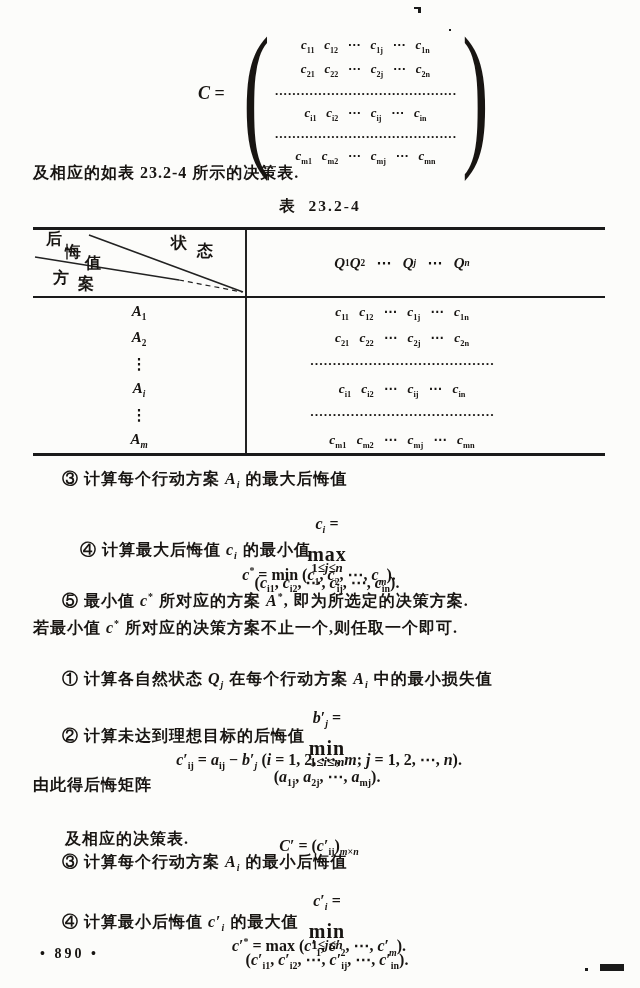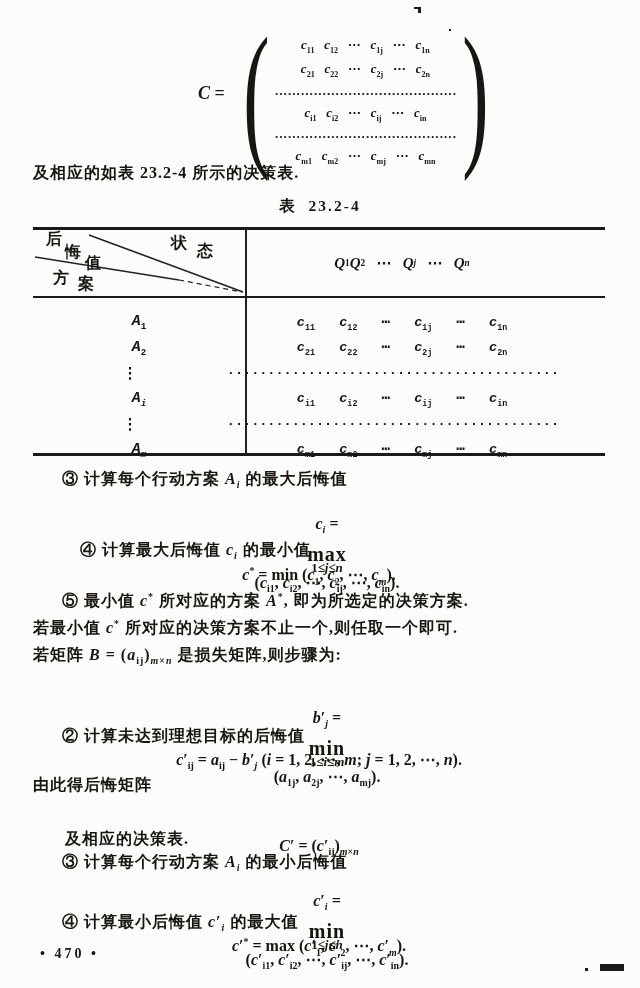--- a/index.html
+++ b/index.html
@@ -22,21 +22,21 @@
   
   .dtable{position:absolute;left:33px;top:227px;width:572px;height:223px;
           border-top:3px solid #1a1a1a;border-bottom:3px solid #1a1a1a;}
   .vline{position:absolute;left:212px;top:0;bottom:0;width:2px;background:#222;}
   .thead{position:relative;height:66px;border-bottom:2px solid #1a1a1a;display:flex;}
   .corner-cell{position:relative;width:212px;height:100%;}
   .corner-cell svg{position:absolute;left:0;top:0;}
   .hlbl{position:absolute;font-size:16px;letter-spacing:0;}
   .states-cell{flex:1;display:flex;align-items:center;justify-content:center;
                padding-right:46px;font-size:15px;white-space:pre;}
-  .tbody{display:flex;flex-direction:column;justify-content:space-around;height:153px;padding:12px 0;font-family:Liberation Mono, monospace;}
+  .tbody{display:flex;flex-direction:column;justify-content:space-around;height:153px;padding:2px 0;}
   .trow{display:flex;align-items:center;min-height:24px;}
   .ta{width:212px;text-align:center;font-size:15px;}
   .tc{flex:1;text-align:center;font-size:13.5px;white-space:pre;padding-right:46px;}
   
   .cfrm{left:33px;width:572px;text-align:center;}
   .limop{display:inline-flex;flex-direction:column;align-items:center;vertical-align:-12px;margin:0 4px;}
   .limop .op{font-size:20px;line-height:15px;letter-spacing:1px;}
   .limop .cond{font-size:13px;line-height:11px;font-weight:700;}
   
   .pagenum{left:40px;top:946px;font-size:14px;letter-spacing:3px;white-space:pre;}
@@ -123,22 +123,22 @@
     <span><i>c</i><sub><i>i</i></sub> =</span>
     <span class="limop"><span class="op">max</span><span class="cond">1≤<i>j</i>≤<i>n</i></span></span>
     <span>(<i>c</i><sub>i1</sub>, <i>c</i><sub>i2</sub>, ⋯, <i>c</i><sub>ij</sub>, ⋯, <i>c</i><sub>in</sub>).</span>
   </div>
 
   <div class="abs zh" style="left:69px;top:540px;margin-left:11px;">④ 计算最大后悔值 <i>c</i><sub><i>i</i></sub> 的最小值</div>
   <div class="abs frm cfrm" style="top:565px;"><i>c</i><sup>*</sup> = min (<i>c</i><sub>1</sub>, <i>c</i><sub>2</sub>, ⋯, <i>c</i><sub><i>m</i></sub>).</div>
 
   <div class="abs zh" style="left:33px;top:618px;">若最小值 <i>c</i><sup>*</sup> 所对应的决策方案不止一个,则任取一个即可.</div>
   <div class="abs zh" style="left:62px;top:591px;">⑤ 最小值 <i>c</i><sup>*</sup> 所对应的方案 <i>A</i><sup>*</sup>, 即为所选定的决策方案.</div>
-  <div class="abs zh" style="left:33px;top:645px;">若矩阵 <i>B</i> = (<i>a</i><sub>ij</sub>)<sub><i>m</i>×<i>n</i></sub> 是损失矩阵,则步骤为:</div>
 
+  <div class="abs zh" style="left:62px;top:669px;">① 计算各自然状态 <i>Q</i><sub><i>j</i></sub> 在每个行动方案 <i>A</i><sub><i>i</i></sub> 中的最小损失值</div>
   <div class="abs frm cfrm" style="top:691px;">
     <span><i>b</i>′<sub><i>j</i></sub> =</span>
     <span class="limop"><span class="op">min</span><span class="cond">1≤<i>i</i>≤<i>m</i></span></span>
     <span>(<i>a</i><sub>1j</sub>, <i>a</i><sub>2j</sub>, ⋯, <i>a</i><sub>mj</sub>).</span>
   </div>
 
   <div class="abs zh" style="left:62px;top:726px;">② 计算未达到理想目标的后悔值</div>
   <div class="abs frm cfrm" style="top:750px;"><i>c</i>′<sub>ij</sub> = <i>a</i><sub>ij</sub> − <i>b</i>′<sub><i>j</i></sub> (<i>i</i> = 1, 2, ⋯, <i>m</i>; <i>j</i> = 1, 2, ⋯, <i>n</i>).</div>
 
   <div class="abs zh" style="left:33px;top:775px;">由此得后悔矩阵</div>
@@ -148,14 +148,14 @@
   <div class="abs zh" style="left:62px;top:852px;">③ 计算每个行动方案 <i>A</i><sub><i>i</i></sub> 的最小后悔值</div>
   <div class="abs frm cfrm" style="top:874px;">
     <span><i>c</i>′<sub><i>i</i></sub> =</span>
     <span class="limop"><span class="op">min</span><span class="cond">1≤<i>j</i>≤<i>n</i></span></span>
     <span>(<i>c</i>′<sub>i1</sub>, <i>c</i>′<sub>i2</sub>, ⋯, <i>c</i>′<sub>ij</sub>, ⋯, <i>c</i>′<sub>in</sub>).</span>
   </div>
 
   <div class="abs zh" style="left:62px;top:912px;">④ 计算最小后悔值 <i>c</i>′<sub><i>i</i></sub> 的最大值</div>
   <div class="abs frm cfrm" style="top:936px;"><i>c</i>′<sup>*</sup> = max (<i>c</i>′<sub>1</sub>, <i>c</i>′<sub>2</sub>, ⋯, <i>c</i>′<sub><i>m</i></sub>).</div>
 
-  <div class="abs pagenum">• 470 •</div>
+  <div class="abs pagenum">• 890 •</div>
 </div>
 
 </body></html>

